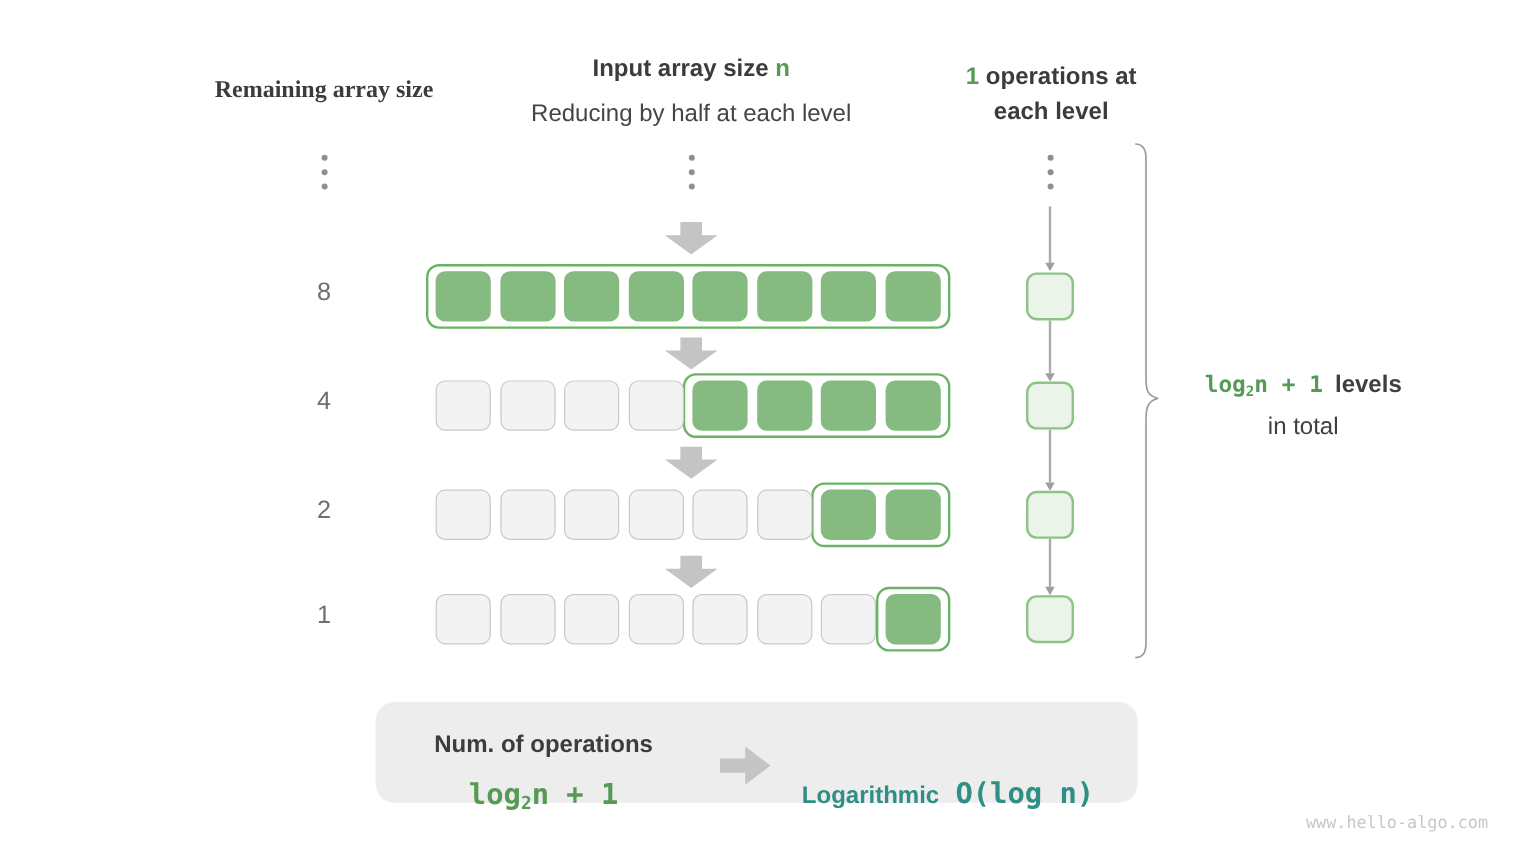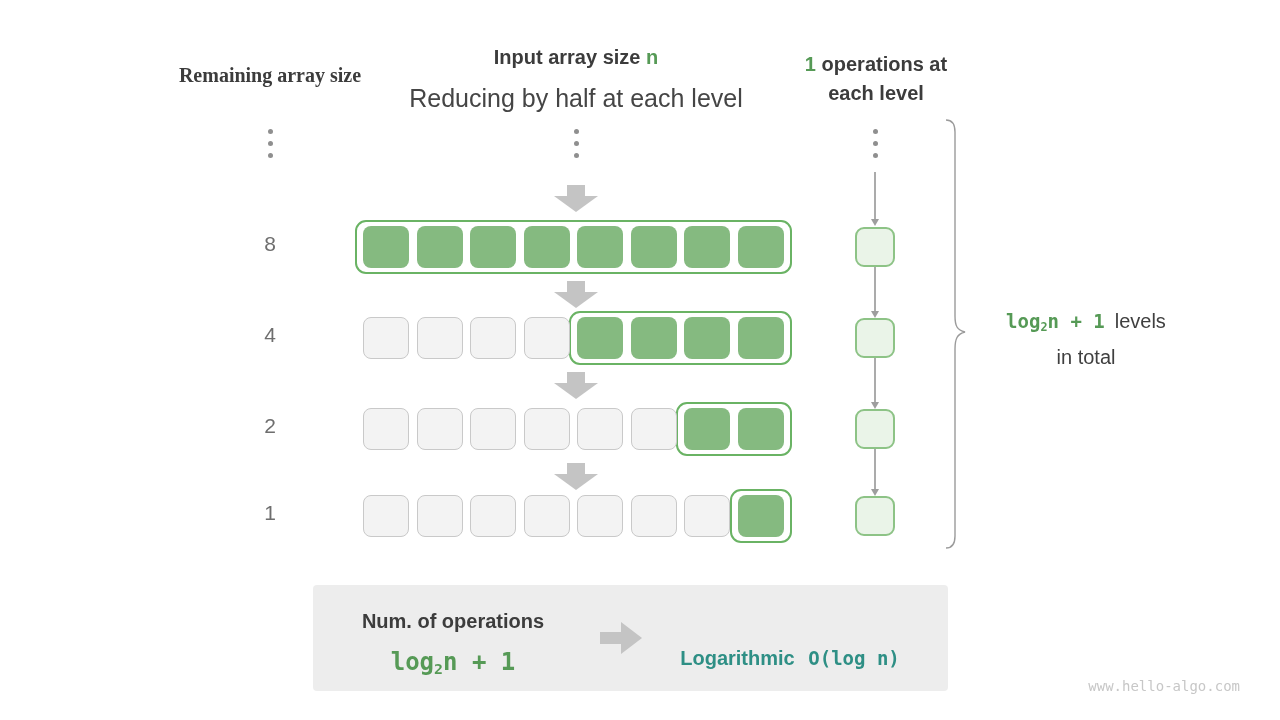--- a/index.html
+++ b/index.html
@@ -1,41 +1,41 @@
 <!DOCTYPE html>
 <html><head>
 <meta charset="utf-8">
 <style>
   html,body{margin:0;padding:0;background:#fff;}
   #canvas{position:relative;width:1280px;height:720px;background:#ffffff;overflow:hidden;
           font-family:"Liberation Sans",sans-serif;color:#3c3c3c;}
   .abs{position:absolute;}
   .hdr{font-weight:700;font-size:20px;color:#3c3c3c;text-align:center;}
-  .sub{font-weight:400;font-size:25px;color:#454545;text-align:center;}
+  .sub{font-weight:400;font-size:20px;color:#454545;text-align:center;}
   .green-txt{color:#569a56;}
   .mono-green{font-family:"DejaVu Sans Mono",monospace;font-weight:700;color:#569a56;}
   .mono-teal{font-family:"DejaVu Sans Mono",monospace;font-weight:700;color:#2e8f85;}
   sub{font-size:0.62em;vertical-align:-0.28em;}
   
   .dots{display:flex;flex-direction:column;gap:7px;align-items:center;width:6px;}
   .dot{width:5px;height:5px;border-radius:50%;background:#8f8f8f;}
   
   .cell{position:absolute;width:46px;height:42px;border-radius:8px;box-sizing:border-box;
         background:#f3f3f3;border:1.5px solid #c9c9c9;}
   .cell.green{background:#85ba80;border:none;}
   .hl-box{position:absolute;box-sizing:border-box;border:2px solid #6ab364;border-radius:11px;
           background:#ffffff;}
   .op-cell{position:absolute;width:40px;height:40px;box-sizing:border-box;border-radius:9px;
            background:#eaf4e8;border:2px solid #8dc386;}
   .vline{position:absolute;width:1.5px;background:#ababab;}
   .ah-down{position:absolute;width:0;height:0;border-left:4.5px solid transparent;
            border-right:4.5px solid transparent;border-top:7px solid #9e9e9e;}
   .row-label{position:absolute;width:80px;text-align:center;font-size:21px;color:#6e6e6e;}
   
-  #summary-box{left:313px;top:585px;width:635px;height:106px;background:#ededed;border-radius:4px;}
+  #summary-box{left:313px;top:585px;width:635px;height:84px;background:#ededed;border-radius:16px;}
   .sum-title{position:absolute;width:300px;text-align:center;font-size:20px;font-weight:700;color:#3c3c3c;}
   .sum-val{position:absolute;width:300px;text-align:center;font-size:20px;}
   #watermark{right:40px;top:678px;font-family:"DejaVu Sans Mono",monospace;font-size:14px;color:#c7c7c7;}
   #annotation{left:970px;top:306px;width:232px;text-align:center;font-size:20px;color:#3f3f3f;line-height:30px;}
 </style>
 </head>
 <body>
 
 <div id="canvas">
 
@@ -132,32 +132,32 @@
       </svg>
       <div class="vline" style="left: 874px; top: 449px; height: 40px;"></div>
       <div class="ah-down" style="left: 870.5px; top: 489px;"></div>
     </div>
 
   <svg class="abs" style="left:936px;top:118px;" width="34" height="434" viewBox="0 0 34 434">
     <path d="M10,2 C16,2 19,6 19,14 L19,198 C19,208 21,212 29,214 C21,216 19,221 19,231 L19,418 C19,426 16,430 10,430" fill="none" stroke="#9b9b9b" stroke-width="1.4"></path>
   </svg>
 
   <div class="abs" id="annotation">
-    <span class="mono-green" style="font-size:19px;"><span>log</span><sub>2</sub><span>n + 1</span></span><span style="margin-left:10px;">levels</span><br>
+    <span class="mono-green" style="font-size:19px;"><span>log</span><sub>2</sub><span>n + 1</span></span><span style="margin-left:10px;font-weight:bold;">levels</span><br>
     <span>in total</span>
   </div>
 
   <div class="abs" id="summary-box">
     <div class="sum-title" style="left:-10px;top:25px;">Num. of operations</div>
     <div class="sum-val mono-green" style="left:-10px;top:63px;font-size:24px;">
       <span>log</span><sub>2</sub><span>n + 1</span>
     </div>
     <svg class="abs" style="left:287px;top:37px;" width="42" height="32" viewBox="0 0 42 32">
       <polygon points="0,10 21,10 21,0 42,16 21,32 21,22 0,22" fill="#c4c4c4"></polygon>
     </svg>
     <div class="sum-val" style="left:327px;top:62px;">
       <span style="color:#2e8f85;font-weight:700;">Logarithmic</span>
-      <span class="mono-teal" style="margin-left:8px;font-size:19px;">O(log n)</span>
+      <span class="mono-teal" style="margin-left:8px;font-size:24px;">O(log n)</span>
     </div>
   </div>
 
   <div class="abs" id="watermark">www.hello-algo.com</div>
 </div>
 
 </body></html>

